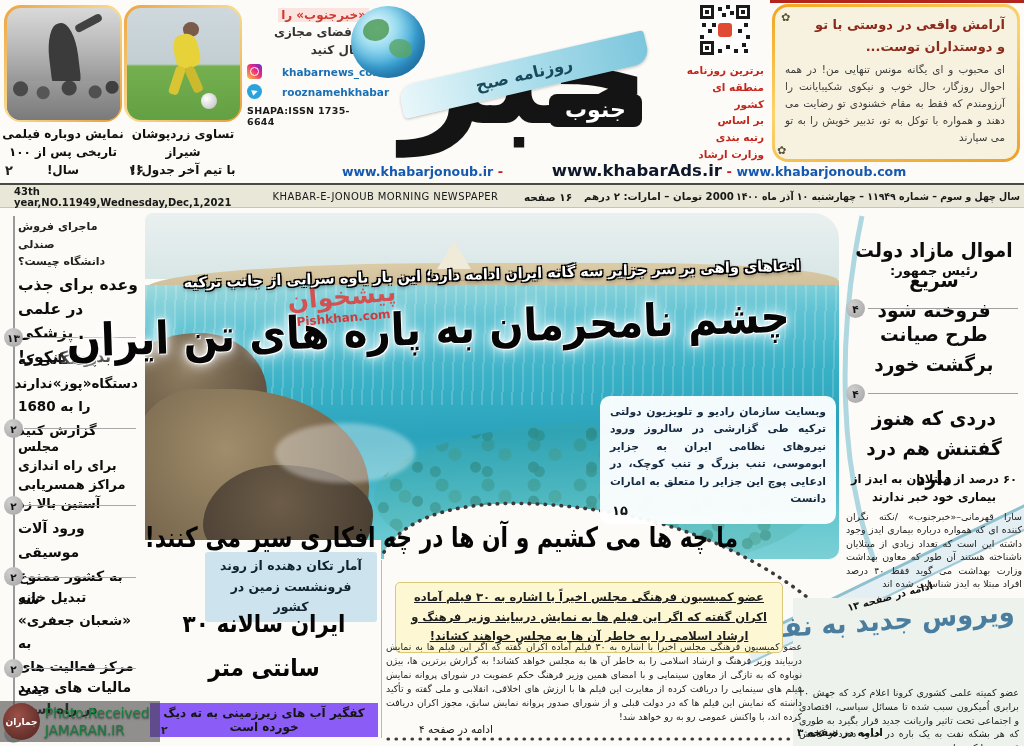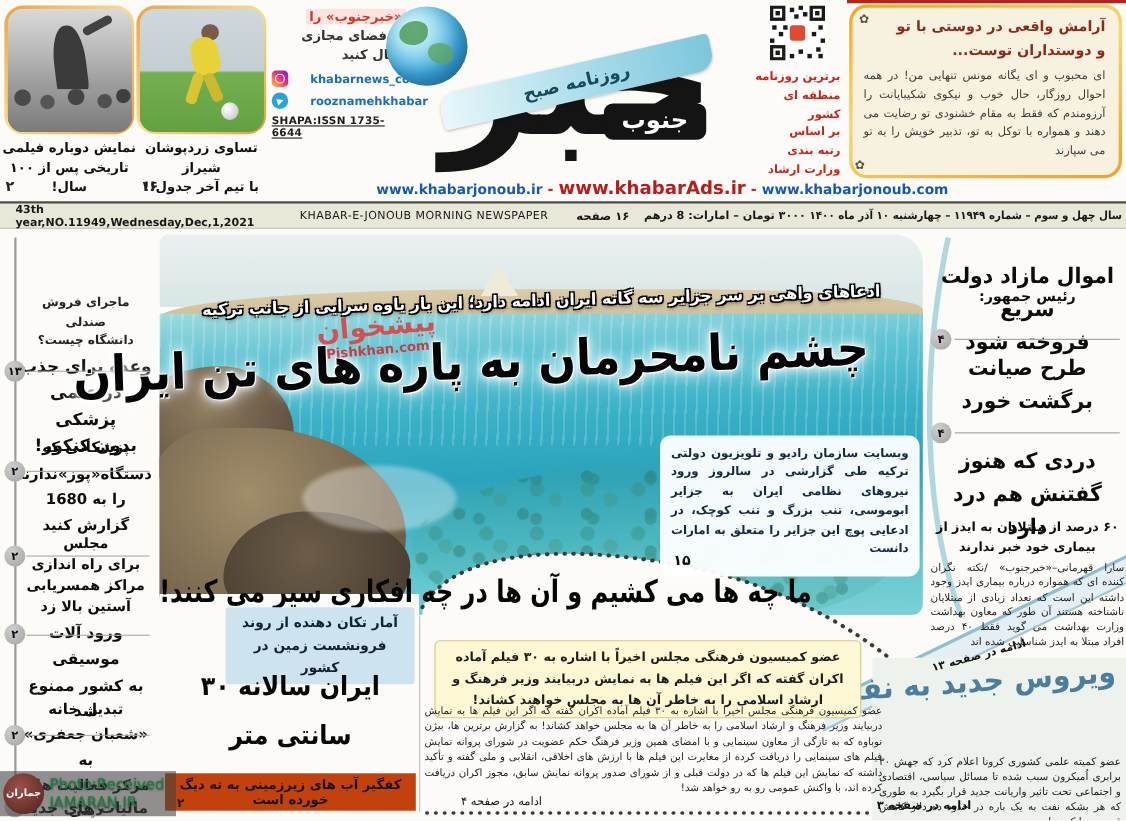--- a/index.html
+++ b/index.html
@@ -39,39 +39,39 @@
   .social { position:absolute; left:247px; top:4px; width:122px; direction:rtl; text-align:right; }
   .social-l1 { display:inline-block; color:#cf3a30; background:#fbe3df; font-size:12px; font-weight:bold; padding:0 3px; }
   .social-l  { font-size:12px; font-weight:bold; color:#333; line-height:1.5; }
   .social-row { direction:ltr; display:flex; align-items:center; gap:20px; margin-top:5px; }
   .handle { font-size:10.5px; font-weight:bold; color:#1a6fb5; }
   .ig-icon { width:15px; height:15px; border-radius:4px; position:relative; flex:0 0 15px;
     background:linear-gradient(45deg,#f9ce34,#ee2a7b 55%,#6228d7); }
   .ig-icon::before { content:''; position:absolute; inset:3px; border:1.6px solid #fff; border-radius:50%; }
   .tg-icon { width:15px; height:15px; border-radius:50%; background:#29a3dd; display:flex; align-items:center; justify-content:center; flex:0 0 15px; }
   .tg-icon::before { content:''; width:0; height:0; border-top:3.5px solid transparent; border-bottom:3.5px solid transparent; border-left:6.5px solid #fff; transform:rotate(-20deg); }
-  .issn { font-size:9.5px; font-weight:bold; color:#1b1b1b; margin-top:6px; letter-spacing:.3px; direction:ltr; text-align:left;text-decoration:underline; }
+  .issn { font-size:9.5px; font-weight:bold; color:#1b1b1b; margin-top:6px; letter-spacing:.3px; direction:ltr; text-align:left; }
 
   
   .globe { position:absolute; left:351px; top:6px; width:74px; height:72px; border-radius:50%;
     background:radial-gradient(circle at 35% 30%, #eef8ff 0%, #9bdcef 28%, #3fa8da 58%, #1b6fae 100%);
     box-shadow:inset -6px -8px 14px rgba(8,60,100,.35); }
   .globe::before { content:''; position:absolute; left:16%; top:18%; width:36%; height:30%; background:#4c9c58; border-radius:60% 40% 55% 45%; opacity:.85; }
   .globe::after { content:''; position:absolute; left:52%; top:46%; width:30%; height:26%; background:#5aa564; border-radius:45% 55% 40% 60%; opacity:.8; }
   .ribbon { position:absolute; left:398px; top:58px; width:252px; height:33px; transform:rotate(-13deg);
     background:linear-gradient(90deg,#e9f7fa,#a8dcea 55%,#7cc6dc); border-radius:16px 4px 16px 4px;
     display:flex; align-items:center; justify-content:center; box-shadow:0 1px 3px rgba(0,0,0,.25); }
   .ribbon-txt { font-size:16px; font-weight:bold; color:#174a5c; }
   .khabar { position:absolute; left:346px; top:-4px; width:360px; height:176px; text-align:center;
     font-size:142px; line-height:1.1; font-weight:bold; color:#141414; letter-spacing:-4px; }
   .jonoub { position:absolute; left:549px; top:94px; background:#141414; color:#fff; font-size:22px; font-weight:bold;
     padding:3px 16px 5px; border-radius:8px; }
   .urls { position:absolute; left:342px; top:161px; width:426px; text-align:center; direction:ltr; white-space:nowrap; }
   .url-blue { color:#1558b0; font-weight:bold; font-size:12.5px; }
-  .url-red { color:#b91c1c; font-weight:bold; font-size:16.5px; }
+  .url-red { color:#0f172a; font-weight:bold; font-size:16.5px;margin-left:44px; }
   .url-sep { color:#d01818; font-weight:bold; font-size:13px; }
 
   
   .qr { position:absolute; left:700px; top:5px; }
   .qr-caption { position:absolute; left:686px; top:62px; width:78px; color:#c4261d; font-weight:bold;
     font-size:10.5px; line-height:1.6; text-align:right; direction:rtl; }
 
   
   .red-strip { position:absolute; left:770px; top:0; width:254px; height:3px; background:#b3251c; }
   .quote-frame { position:absolute; left:772px; top:4px; width:248px; height:158px; padding:3px;
@@ -81,21 +81,21 @@
   .quote-body { color:#3c3c3c; font-size:10.4px; line-height:1.62; text-align:justify; margin-top:3px; }
   .orn { position:absolute; color:#5a5338; font-size:11px; }
 
   
   .info-bar { position:absolute; left:0; top:183px; width:1024px; height:25px; background:#e9e7d8;
     border-top:2px solid #4a4a42; border-bottom:1px solid #c6c4b4; }
   .info-item { position:absolute; top:0; height:23px; display:flex; align-items:center; color:#181818; }
 
   
   .side-rule { position:absolute; left:13px; top:216px; width:1.5px; height:522px; background:#9a9a9a; }
-  .side-item { position:absolute; left:18px; width:120px; text-align:center; direction:rtl; color:#0d0d0d;margin-top:48px; }
+  .side-item { position:absolute; left:18px; width:120px; text-align:left; direction:rtl; color:#0d0d0d; }
   .side-kicker { font-size:11px; font-weight:bold; color:#222; line-height:1.6; }
   .side-sep { position:absolute; left:24px; width:112px; height:1px; background:#a8a8a8; }
   .pg-circle { position:absolute; width:19px; height:19px; border-radius:50%; background:radial-gradient(circle at 35% 30%,#cfcfcf,#a2a2a2);
     color:#111; font-size:10.5px; font-weight:bold; display:flex; align-items:center; justify-content:center; z-index:4; }
 
   
   .photo { position:absolute; left:145px; top:213px; width:694px; height:346px; overflow:hidden;
     border-radius:8px 26px 10px 18px; z-index:1; }
   .sky { position:absolute; left:0; top:0; width:100%; height:66px; background:linear-gradient(#eaf0f0,#d8e6e6); }
   .island { position:absolute; left:0; top:50px; width:100%; height:26px;
@@ -160,33 +160,33 @@
   .oil-body { position:absolute; left:799px; top:658px; width:220px; z-index:3; direction:rtl;
     font-size:9.5px; font-weight:normal; color:#1c1c1c; line-height:1.45; text-align:justify;margin-top:28px; }
   .oil-more { position:absolute; left:797px; top:726px; z-index:3; font-size:10.5px; font-weight:bold; color:#111; direction:rtl; }
 
   
   .ca-headline { position:absolute; left:385px; top:521px; width:437px; text-align:left; z-index:3; direction:rtl; }
   .ca-headline span { display:inline-block; white-space:nowrap; transform:scaleX(.78); transform-origin:center;
     font-size:28px; font-weight:bold; color:#050505; }
   .ca-leadbox { position:absolute; left:395px; top:582px; width:388px; z-index:3; background:#fdf8d3;
     border:1px solid #d8c878; border-radius:5px; padding:5px 8px; direction:rtl;
-    font-size:11.5px; font-weight:bold; color:#1d1d1d; line-height:1.7; text-align:center; }
+    font-size:11.5px; font-weight:bold; color:#1d1d1d; line-height:1.7; text-align:center;text-decoration:underline; }
   .ca-body { position:absolute; left:386px; top:640px; width:416px; height:82px; overflow:hidden; z-index:3; direction:rtl;
     font-size:9.3px; color:#222; line-height:1.5; text-align:justify; }
   .ca-more { position:absolute; left:388px; top:723px; z-index:3; font-size:10.5px; font-weight:normal; color:#111; direction:rtl;margin-left:31px; }
 
   
   .sub-bg { position:absolute; left:145px; top:540px; width:236px; height:206px; background:#fcfbf7; z-index:2; }
   .sub-kicker { position:absolute; left:205px; top:552px; width:172px; z-index:3; background:#cde3ee; border-radius:3px;
     padding:4px 6px; direction:rtl; text-align:center; font-size:12.5px; font-weight:bold; color:#10222e; line-height:1.65; }
   .sub-title { position:absolute; left:148px; top:602px; width:232px; z-index:3; text-align:center; direction:rtl; line-height:1.85; }
   .sub-title span { display:inline-block; white-space:pre-line; transform:scaleX(.9); transform-origin:center;
     font-size:24px; font-weight:bold; color:#060606; }
-  .sub-strip { position:absolute; left:150px; top:703px; width:228px; z-index:3; background:#c2410c;
+  .sub-strip { position:absolute; left:150px; top:703px; width:228px; z-index:3; background:#8b5cf6;
     padding:3px 6px; direction:rtl; text-align:center; font-size:12px; font-weight:bold; color:#151515; }
   .sub-page { position:absolute; left:161px; top:724px; z-index:3; font-size:11px; font-weight:bold; color:#222; }
   .v-rule { position:absolute; left:381px; top:560px; width:1px; height:178px; background:#b8b8b8; z-index:2; }
 
   
   .credit { position:absolute; left:0; top:701px; width:160px; height:41px; background:rgba(66,66,66,.58);
     display:flex; align-items:center; gap:5px; z-index:8; }
   .credit-logo { width:37px; height:37px; margin-left:3px; border-radius:50%;
     background:radial-gradient(circle at 40% 35%,#9c5048,#5d2b26 80%); color:#fff; font-size:9px; font-weight:bold;
     display:flex; align-items:center; justify-content:center; flex:0 0 37px; }
@@ -301,21 +301,21 @@
       <div class="quote-title pl">آرامش واقعی در دوستی با تو
 و دوستداران توست...</div>
       <div class="quote-body">ای محبوب و ای یگانه مونس تنهایی من! در همه احوال روزگار، حال خوب و نیکوی شکیبایانت را آرزومندم که فقط به مقام خشنودی تو رضایت می دهند و همواره با توکل به تو، تدبیر خویش را به تو می سپارند</div>
     </div>
   </div>
 
   <div class="info-bar">
     <div class="info-item ltr" style="left:14px; width:215px; font-size:10px;font-weight:bold;">43th year,NO.11949,Wednesday,Dec,1,2021</div>
     <div class="info-item ltr" style="left:268px; width:235px; font-size:10px; letter-spacing:.4px; justify-content:center;">KHABAR-E-JONOUB MORNING NEWSPAPER</div>
     <div class="info-item rtl b" style="left:518px; width:60px; font-size:10.5px; justify-content:center;">۱۶ صفحه</div>
-    <div class="info-item rtl b" style="left:584px; width:150px; font-size:10.2px; justify-content:center;">۳۰۰۰ تومان – امارات: 8 درهم</div>
+    <div class="info-item rtl b" style="left:584px; width:150px; font-size:10.2px; justify-content:center;">2000 تومان – امارات: ۲ درهم</div>
     <div class="info-item rtl b" style="left:744px; width:276px; font-size:10.2px; justify-content:flex-start; transform:scaleX(.92); transform-origin:right; white-space:nowrap;">سال چهل و سوم – شماره ۱۱۹۴۹ – چهارشنبه ۱۰ آذر ماه ۱۴۰۰</div>
   </div>
 
   <div class="side-rule"></div>
 
   <div class="side-item" style="top:218px;">
     <div class="side-kicker pl">ماجرای فروش صندلی
 دانشگاه چیست؟</div>
     <div class="pl b" style="font-size:15.5px; line-height:1.55; margin-top:2px;">وعده برای جذب
 در علمی پزشکی

